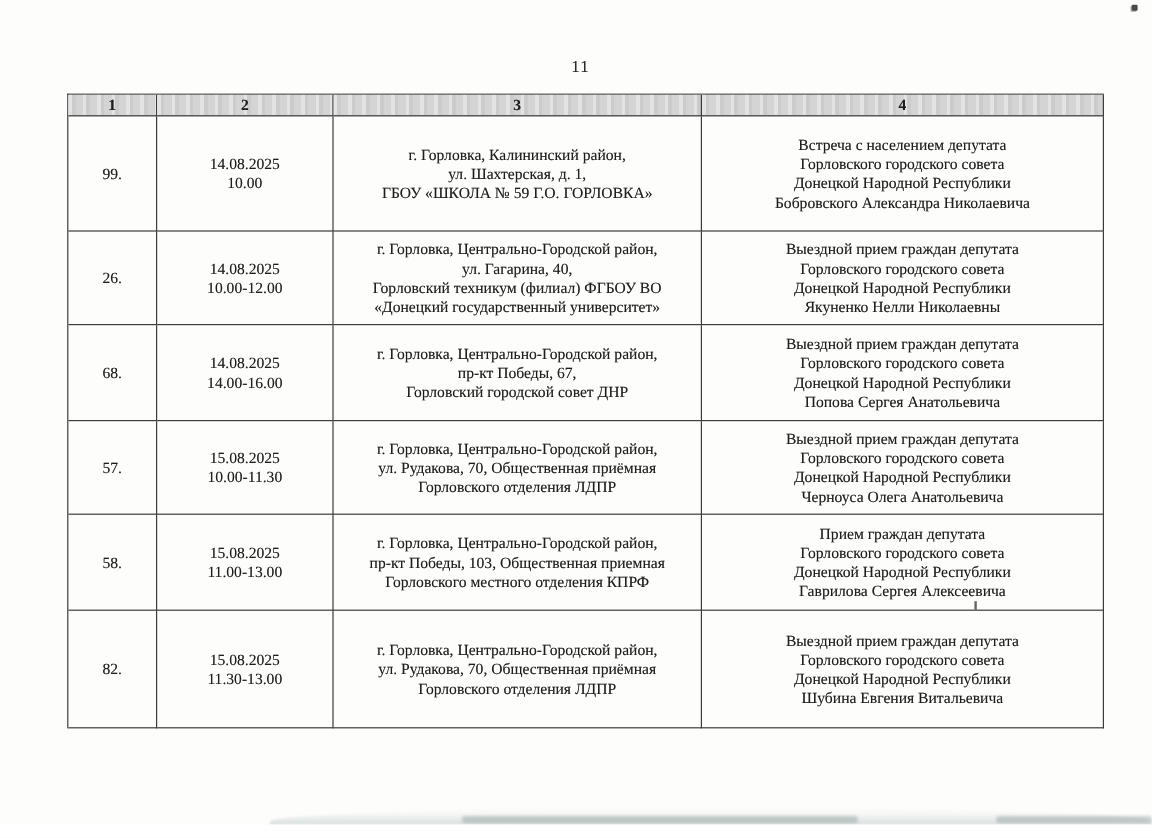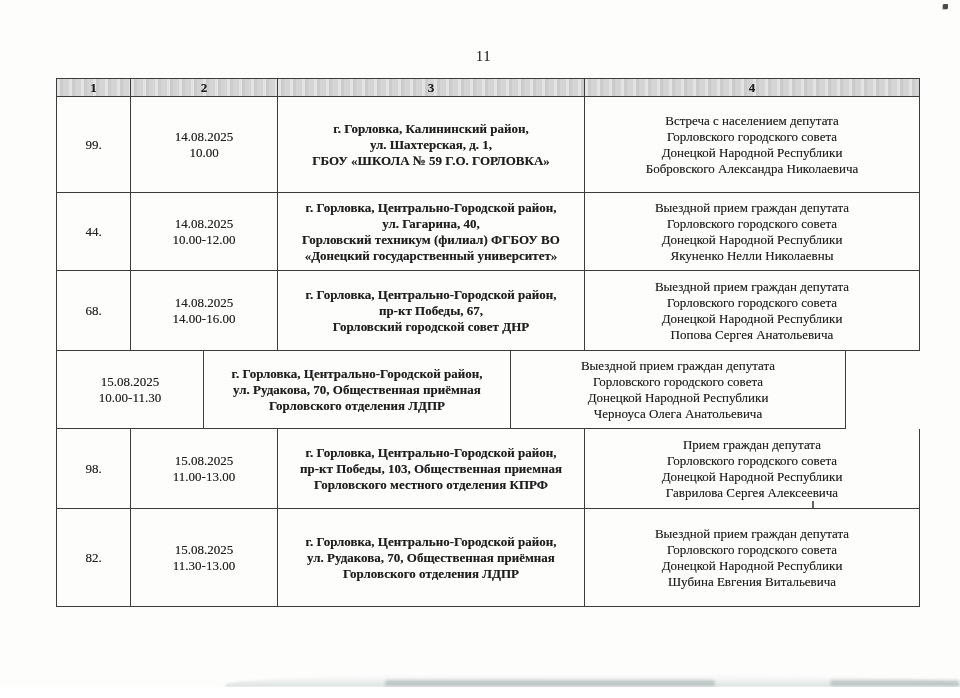--- a/index.html
+++ b/index.html
@@ -42,21 +42,21 @@
     white-space: pre-line;
     font-size: 13px;
     line-height: 16px;
     color: #1e1e1e;
     text-shadow: 0 0 0.5px rgba(20,20,20,0.45);
     padding: 2px 4px;
     overflow: hidden;
   }
   .c1 { width: 74px; }
   .c2 { width: 147px; }
-  .c3 { width: 307px; font-weight: bold; }
+  .c3 { width: 307px; }
   .c4 { width: 335px; }
   .thead .cell {
     height: 18px;
     font-weight: bold;
     font-size: 13px;
     line-height: 14px;
     padding: 0;
     background:
       repeating-linear-gradient(90deg,
         rgba(255,255,255,0.35) 0px, rgba(255,255,255,0.35) 3px,
@@ -127,21 +127,21 @@
       <div class="cell c3">г. Горловка, Калининский район,
 ул. Шахтерская, д. 1,
 ГБОУ «ШКОЛА № 59 Г.О. ГОРЛОВКА»</div>
       <div class="cell c4">Встреча с населением депутата
 Горловского городского совета
 Донецкой Народной Республики
 Бобровского Александра Николаевича</div>
     </div>
 
     <div class="row h78">
-      <div class="cell c1">44.</div>
+      <div class="cell c1">26.</div>
       <div class="cell c2">14.08.2025
 10.00-12.00</div>
       <div class="cell c3">г. Горловка, Центрально-Городской район,
 ул. Гагарина, 40,
 Горловский техникум (филиал) ФГБОУ ВО
 «Донецкий государственный университет»</div>
       <div class="cell c4">Выездной прием граждан депутата
 Горловского городского совета
 Донецкой Народной Республики
 Якуненко Нелли Николаевны</div>
@@ -154,33 +154,34 @@
       <div class="cell c3">г. Горловка, Центрально-Городской район,
 пр-кт Победы, 67,
 Горловский городской совет ДНР</div>
       <div class="cell c4">Выездной прием граждан депутата
 Горловского городского совета
 Донецкой Народной Республики
 Попова Сергея Анатольевича</div>
     </div>
 
     <div class="row h78">
+      <div class="cell c1">57.</div>
       <div class="cell c2">15.08.2025
 10.00-11.30</div>
       <div class="cell c3">г. Горловка, Центрально-Городской район,
 ул. Рудакова, 70, Общественная приёмная
 Горловского отделения ЛДПР</div>
       <div class="cell c4">Выездной прием граждан депутата
 Горловского городского совета
 Донецкой Народной Республики
 Черноуса Олега Анатольевича</div>
     </div>
 
     <div class="row h80">
-      <div class="cell c1">98.</div>
+      <div class="cell c1">58.</div>
       <div class="cell c2">15.08.2025
 11.00-13.00</div>
       <div class="cell c3">г. Горловка, Центрально-Городской район,
 пр-кт Победы, 103, Общественная приемная
 Горловского местного отделения КПРФ</div>
       <div class="cell c4">Прием граждан депутата
 Горловского городского совета
 Донецкой Народной Республики
 Гаврилова Сергея Алексеевича</div>
     </div>

